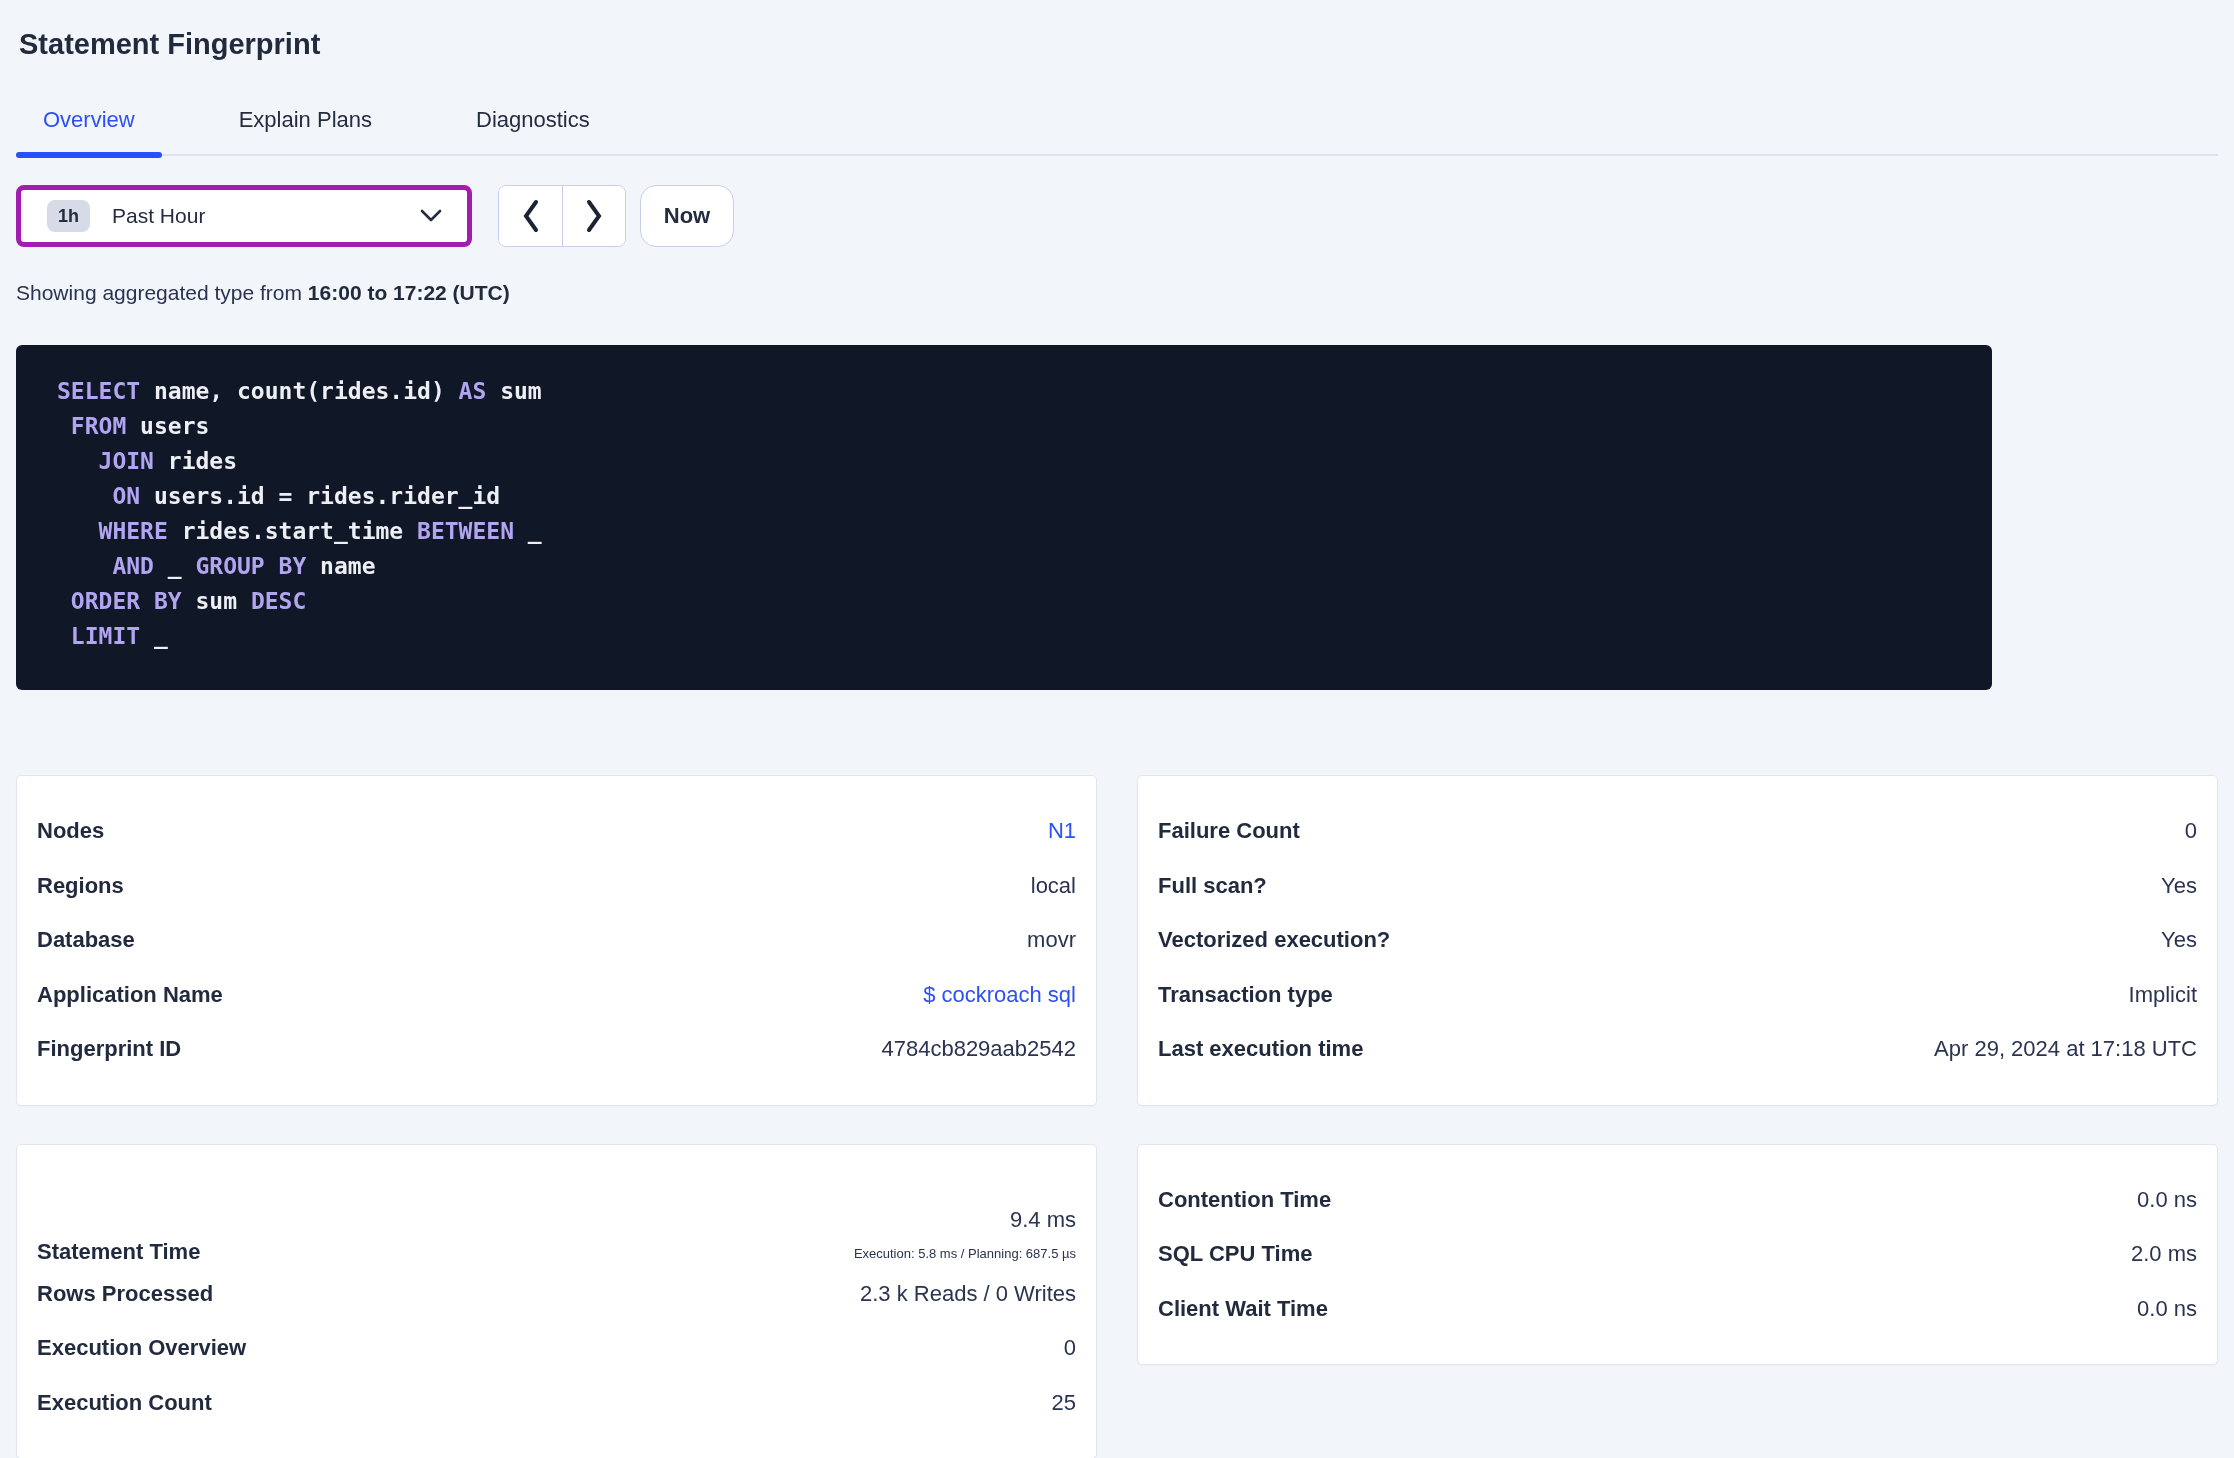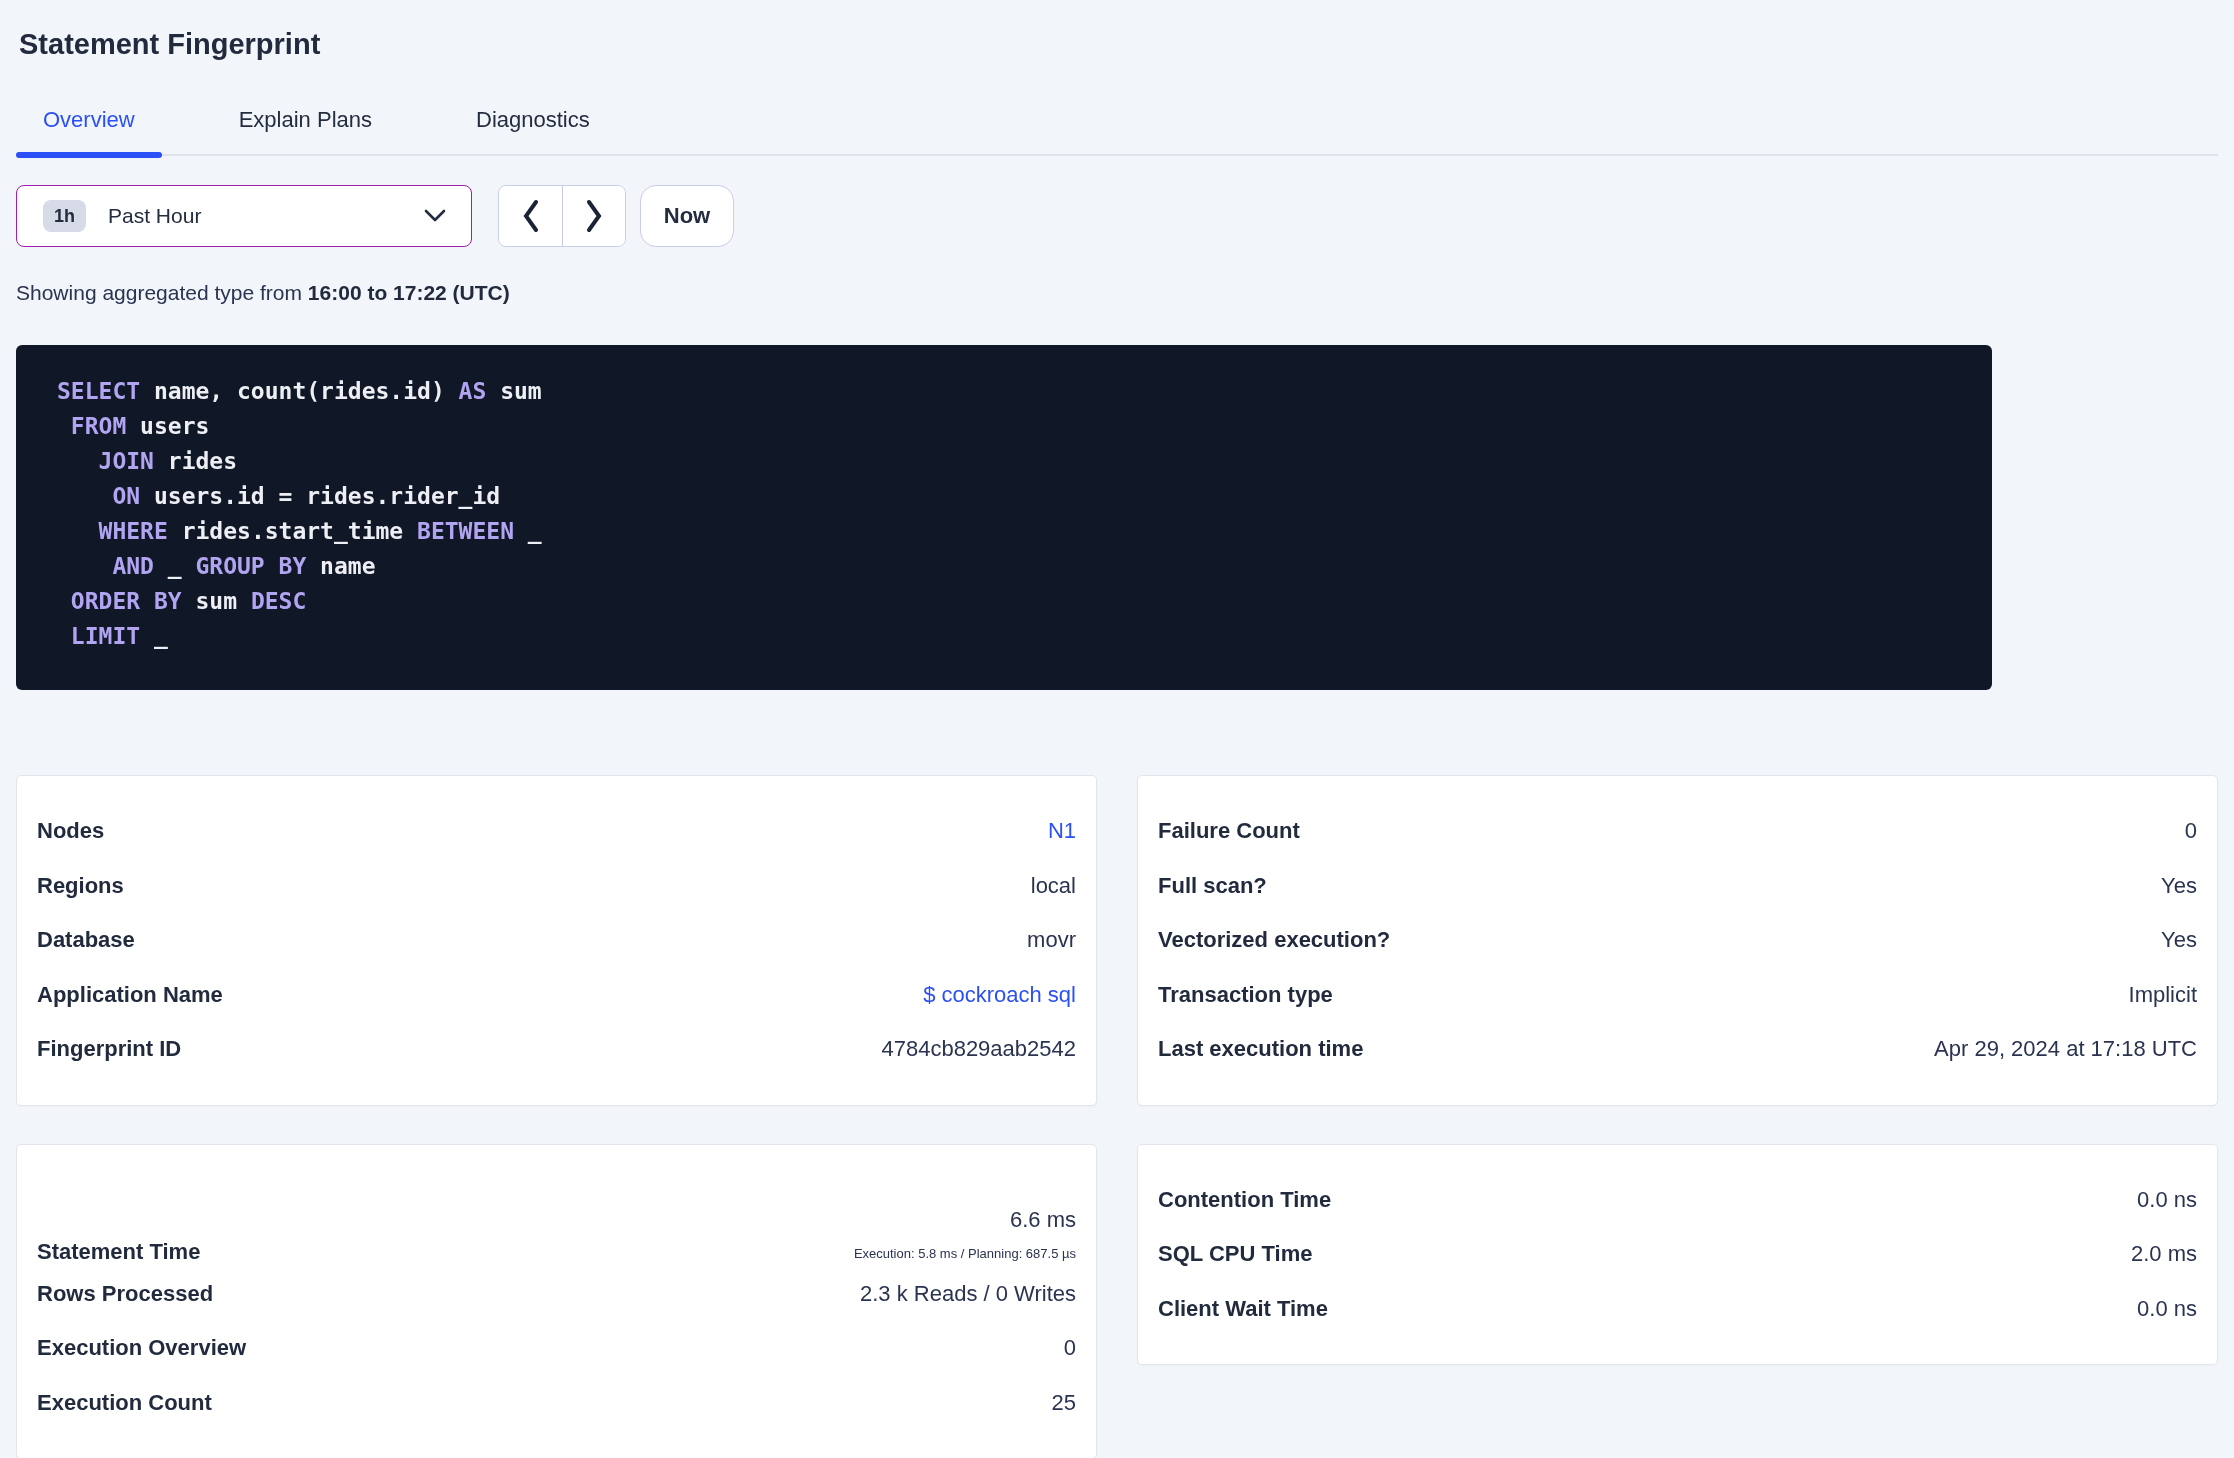--- a/index.html
+++ b/index.html
@@ -36,21 +36,21 @@
   .tab.active{color:#2b50f5;}
   .tab.active::after{
     content:"";position:absolute;left:0;right:0;bottom:-4px;
     height:6px;border-radius:3px;background:#2b50f5;
   }
 
   
   .controls{margin-top:29px;display:flex;align-items:stretch;height:62px;}
   .time-dropdown{
     width:456px;box-sizing:border-box;
-    background:#fff;border:1px solid #a21caf;border-radius:8px;
+    background:#fff;border:5px solid #a21caf;border-radius:8px;
     display:flex;align-items:center;
     padding:0 24px 0 26px;cursor:pointer;
   }
   .interval-badge{
     background:#d7dbe7;border-radius:8px;
     font-size:18px;font-weight:700;color:#242c40;
     padding:7px 11px;line-height:18px;
   }
   .dd-label{font-size:21px;margin-left:22px;flex:1;}
   .arrow-group{
@@ -207,21 +207,21 @@
           <div class="row-label">Last execution time</div>
           <div class="row-value"><span>Apr 29, 2024 at 17:18 UTC</span></div>
         </div>
       </div>
   </div>
 
   <div class="cards-row second">
     <div class="card">
         <div class="card-row-item tall">
           <div class="row-label">Statement Time</div>
-          <div class="row-value"><span>6.6 ms</span><div class="row-subvalue">Execution: 5.8 ms / Planning: 687.5 µs</div></div>
+          <div class="row-value"><span>9.4 ms</span><div class="row-subvalue">Execution: 5.8 ms / Planning: 687.5 µs</div></div>
         </div>
         <div class="card-row-item">
           <div class="row-label">Rows Processed</div>
           <div class="row-value"><span>2.3 k Reads / 0 Writes</span></div>
         </div>
         <div class="card-row-item">
           <div class="row-label">Execution Overview</div>
           <div class="row-value"><span>0</span></div>
         </div>
         <div class="card-row-item">

